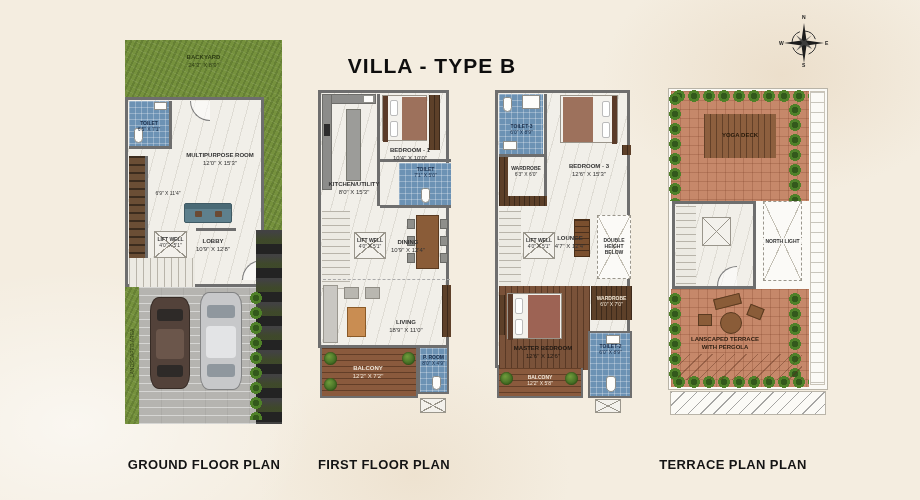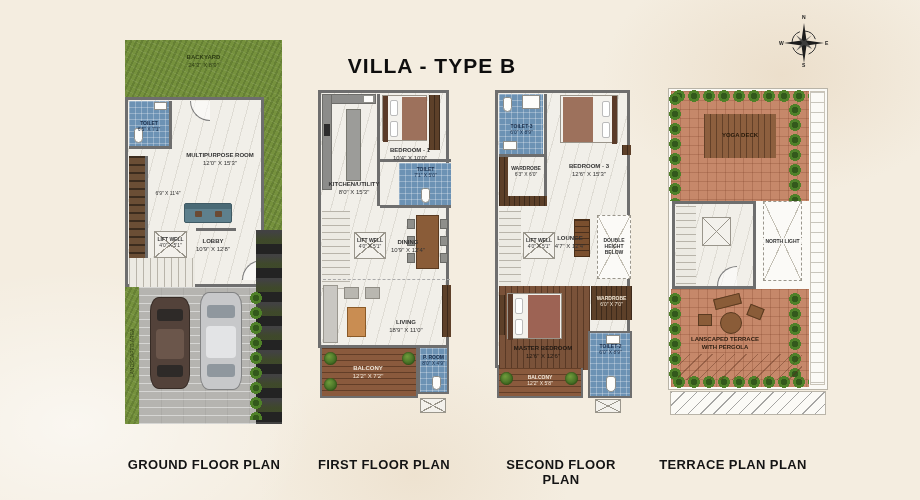--- a/index.html
+++ b/index.html
@@ -395,16 +395,15 @@
     </div>
     <div class="abs hatch-terra" style="left:10px; top:266px; width:124px; height:26px;"></div>
 
     <div class="abs hatch" style="left:2px; top:303px; width:156px; height:24px; background-color:#fbfaf6; border:1px solid #b9b4a8;"></div>
 
     <div class="abs walkway" style="left:142px; top:3px; width:15px; height:294px;"></div>
   </div>
 
   <div class="caption" style="left:125px; width:158px;">GROUND FLOOR PLAN</div>
   <div class="caption" style="left:311px; width:146px;">FIRST FLOOR PLAN</div>
-  <div class="caption" style="left:486px; width:150px;">SECOND FLOOR PLAN</div>
   <div class="caption" style="left:648px; width:170px;">TERRACE PLAN PLAN</div>
 
 </div>
 
 </body></html>

